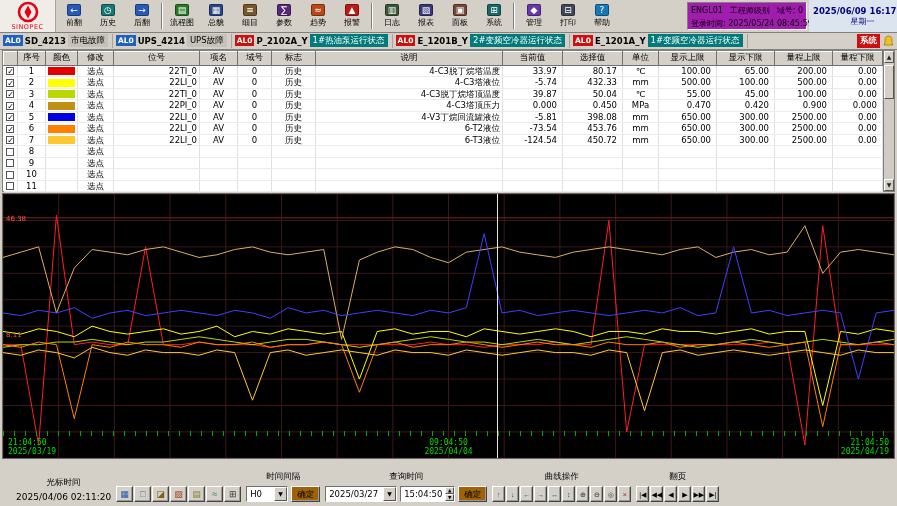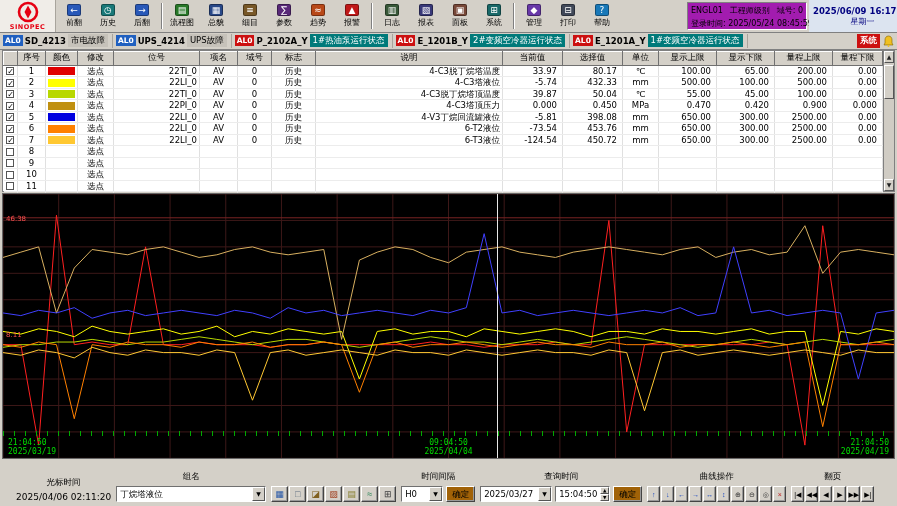--- a/index.html
+++ b/index.html
@@ -3,21 +3,21 @@
 <meta charset="utf-8">
 <style>
 *{margin:0;padding:0;box-sizing:border-box;}
 html,body{width:897px;height:506px;}
 body{font-family:"DejaVu Sans","Liberation Sans",sans-serif;background:#d4d0c8;overflow:hidden;font-size:9px;color:#000;}
 #app{width:897px;height:506px;display:flex;flex-direction:column;}
 
 
 #header{height:33px;display:flex;align-items:stretch;background:#d4d0c8;border-bottom:1px solid #808080;}
 .logo-box{width:56px;background:#f0ede8;border-right:1px solid #a8a49c;display:flex;flex-direction:column;align-items:center;justify-content:center;}
-.logo-text{font-size:6.5px;font-weight:bold;color:#e60012;letter-spacing:.5px;}
+.logo-text{font-size:6.5px;font-weight:normal;color:#e60012;letter-spacing:.5px;}
 #toolbar{flex:1;display:flex;align-items:center;padding:0 1px;overflow:hidden;}
 .tb-btn{width:34px;min-width:34px;height:31px;display:flex;flex-direction:column;align-items:center;justify-content:center;gap:1px;cursor:default;}
 .tb-icon{width:14px;height:12px;line-height:11px;font-size:9px;color:#fff;text-align:center;border-radius:2px;border:1px solid rgba(0,0,0,.35);}
 .tb-label{font-size:8px;white-space:nowrap;}
 .tb-sep{width:0;height:26px;border-left:1px solid #808080;border-right:1px solid #fff;margin:0 2px;}
 .session-box{width:120px;margin:2px 2px;padding:1px 3px;background:#a21caf;border:1px solid;border-color:#808080 #fff #fff #808080;font-size:8px;line-height:13px;white-space:nowrap;}
 .session-line1{display:flex;justify-content:space-between;}
 .clock-box{width:88px;display:flex;align-items:center;gap:2px;padding:1px 2px;background:#dce4f0;}
 .clock-dt{font-size:8.5px;font-weight:bold;color:#000080;white-space:nowrap;}
 .clock-week{font-size:8px;color:#000080;text-align:center;}
@@ -549,27 +549,20 @@
       <div>2025/04/19</div>
     </div>
   </div>
 
   <div id="footer">
     <div class="fgroup">
       <div class="flabel">光标时间</div>
       <div class="fval">2025/04/06 02:11:20</div>
     </div>
 
-    <div class="fgroup">
-      <div class="flabel">组名</div>
-      <div class="combo" style="width:150px">
-        <span class="combo-text">丁烷塔液位</span>
-        <span class="combo-btn">▼</span>
-      </div>
-    </div>
 
     <div class="fgroup">
       <div class="ctrl-row tight" id="tool-buttons">
           <button class="sbtn" style="color: rgb(40, 88, 168);">▦</button>
           <button class="sbtn" style="color: rgb(96, 112, 128);">□</button>
           <button class="sbtn" style="color: rgb(128, 96, 32);">◪</button>
           <button class="sbtn" style="color: rgb(160, 64, 32);">▨</button>
           <button class="sbtn" style="color: rgb(136, 128, 48);">▤</button>
           <button class="sbtn" style="color: rgb(32, 128, 80);">≈</button>
           <button class="sbtn" style="color: rgb(64, 64, 64);">⊞</button>

